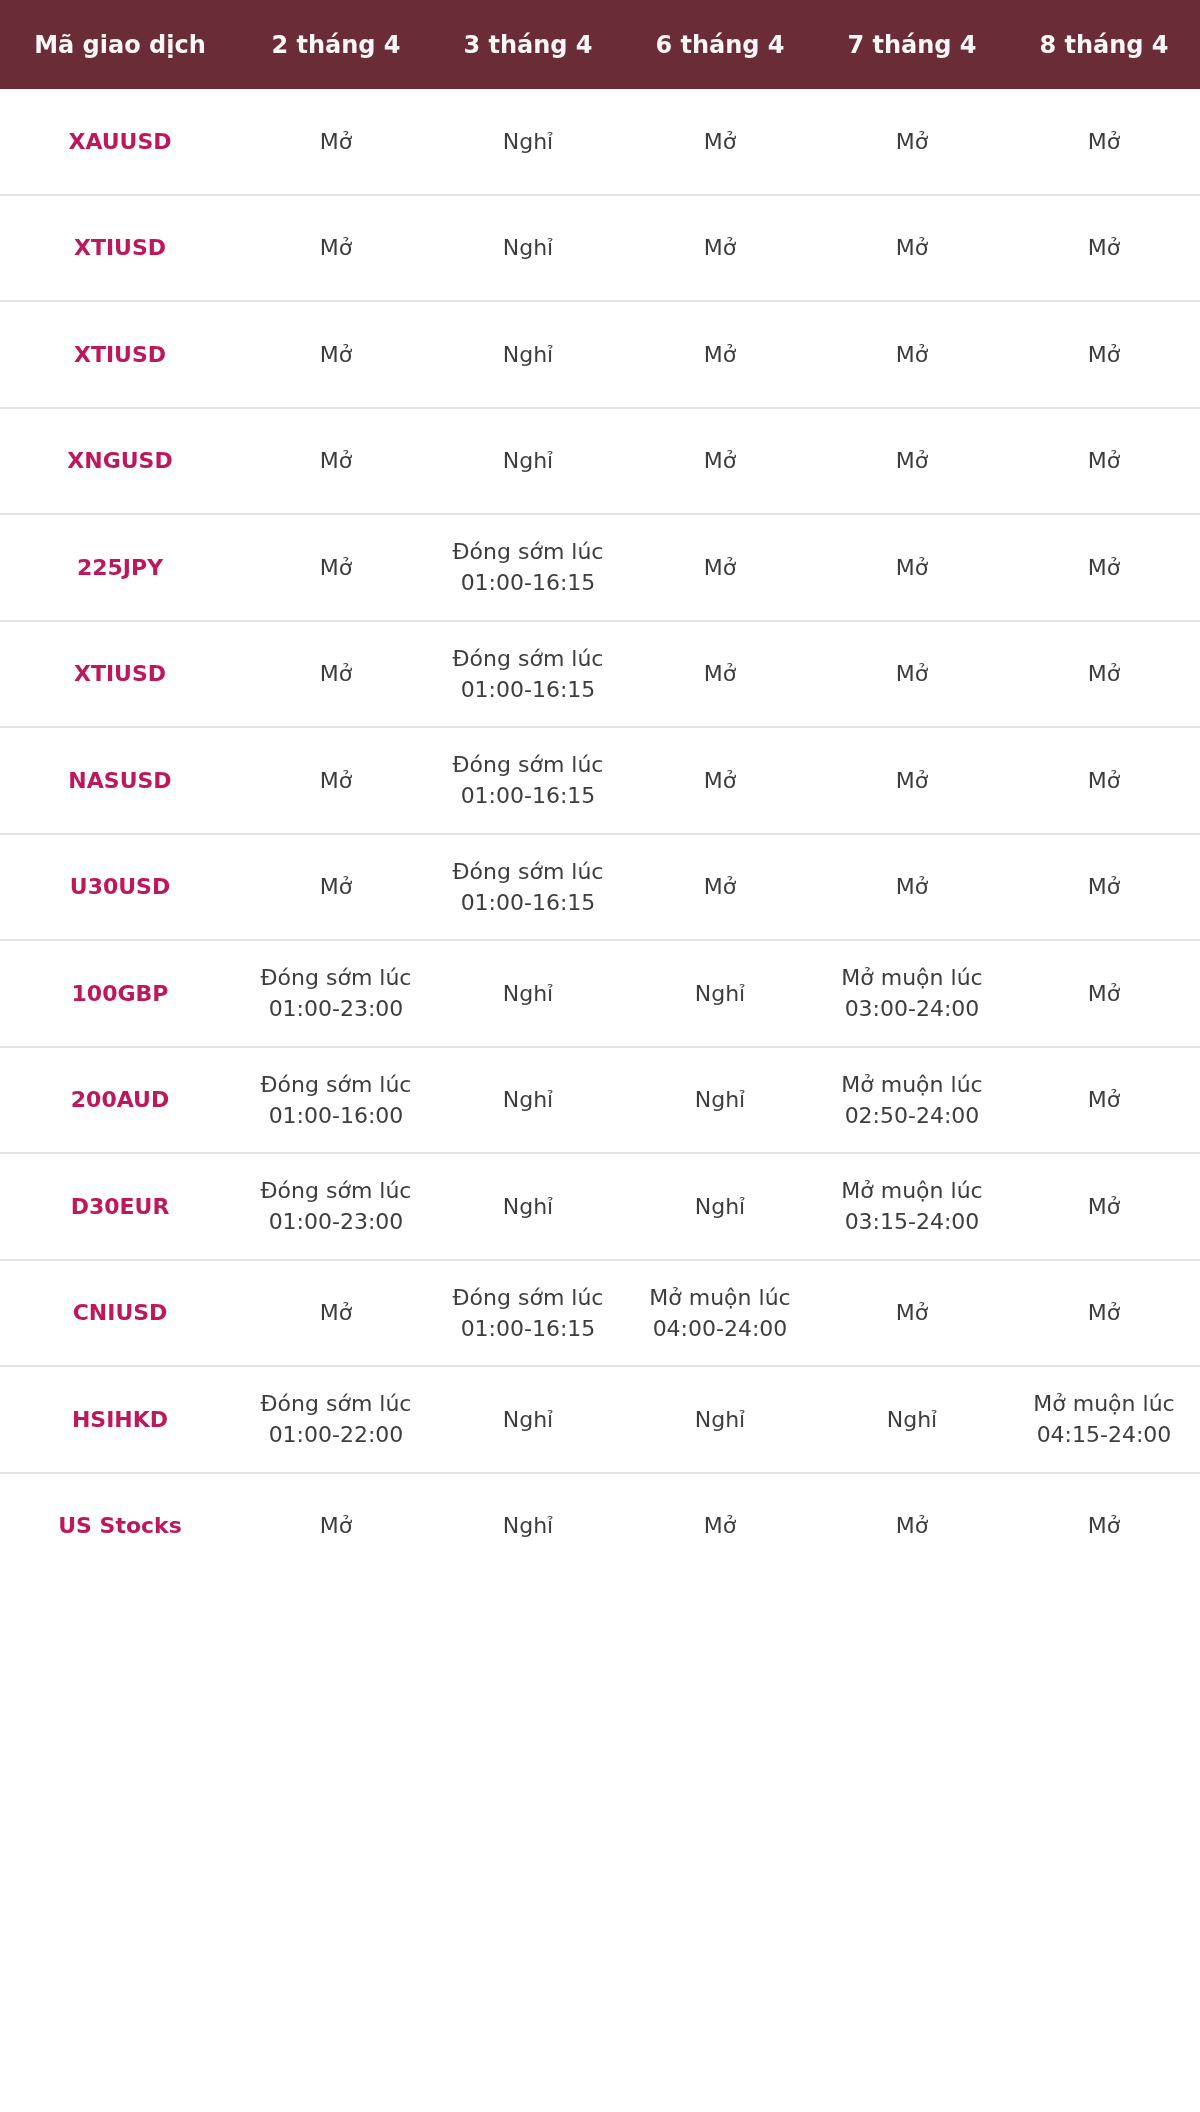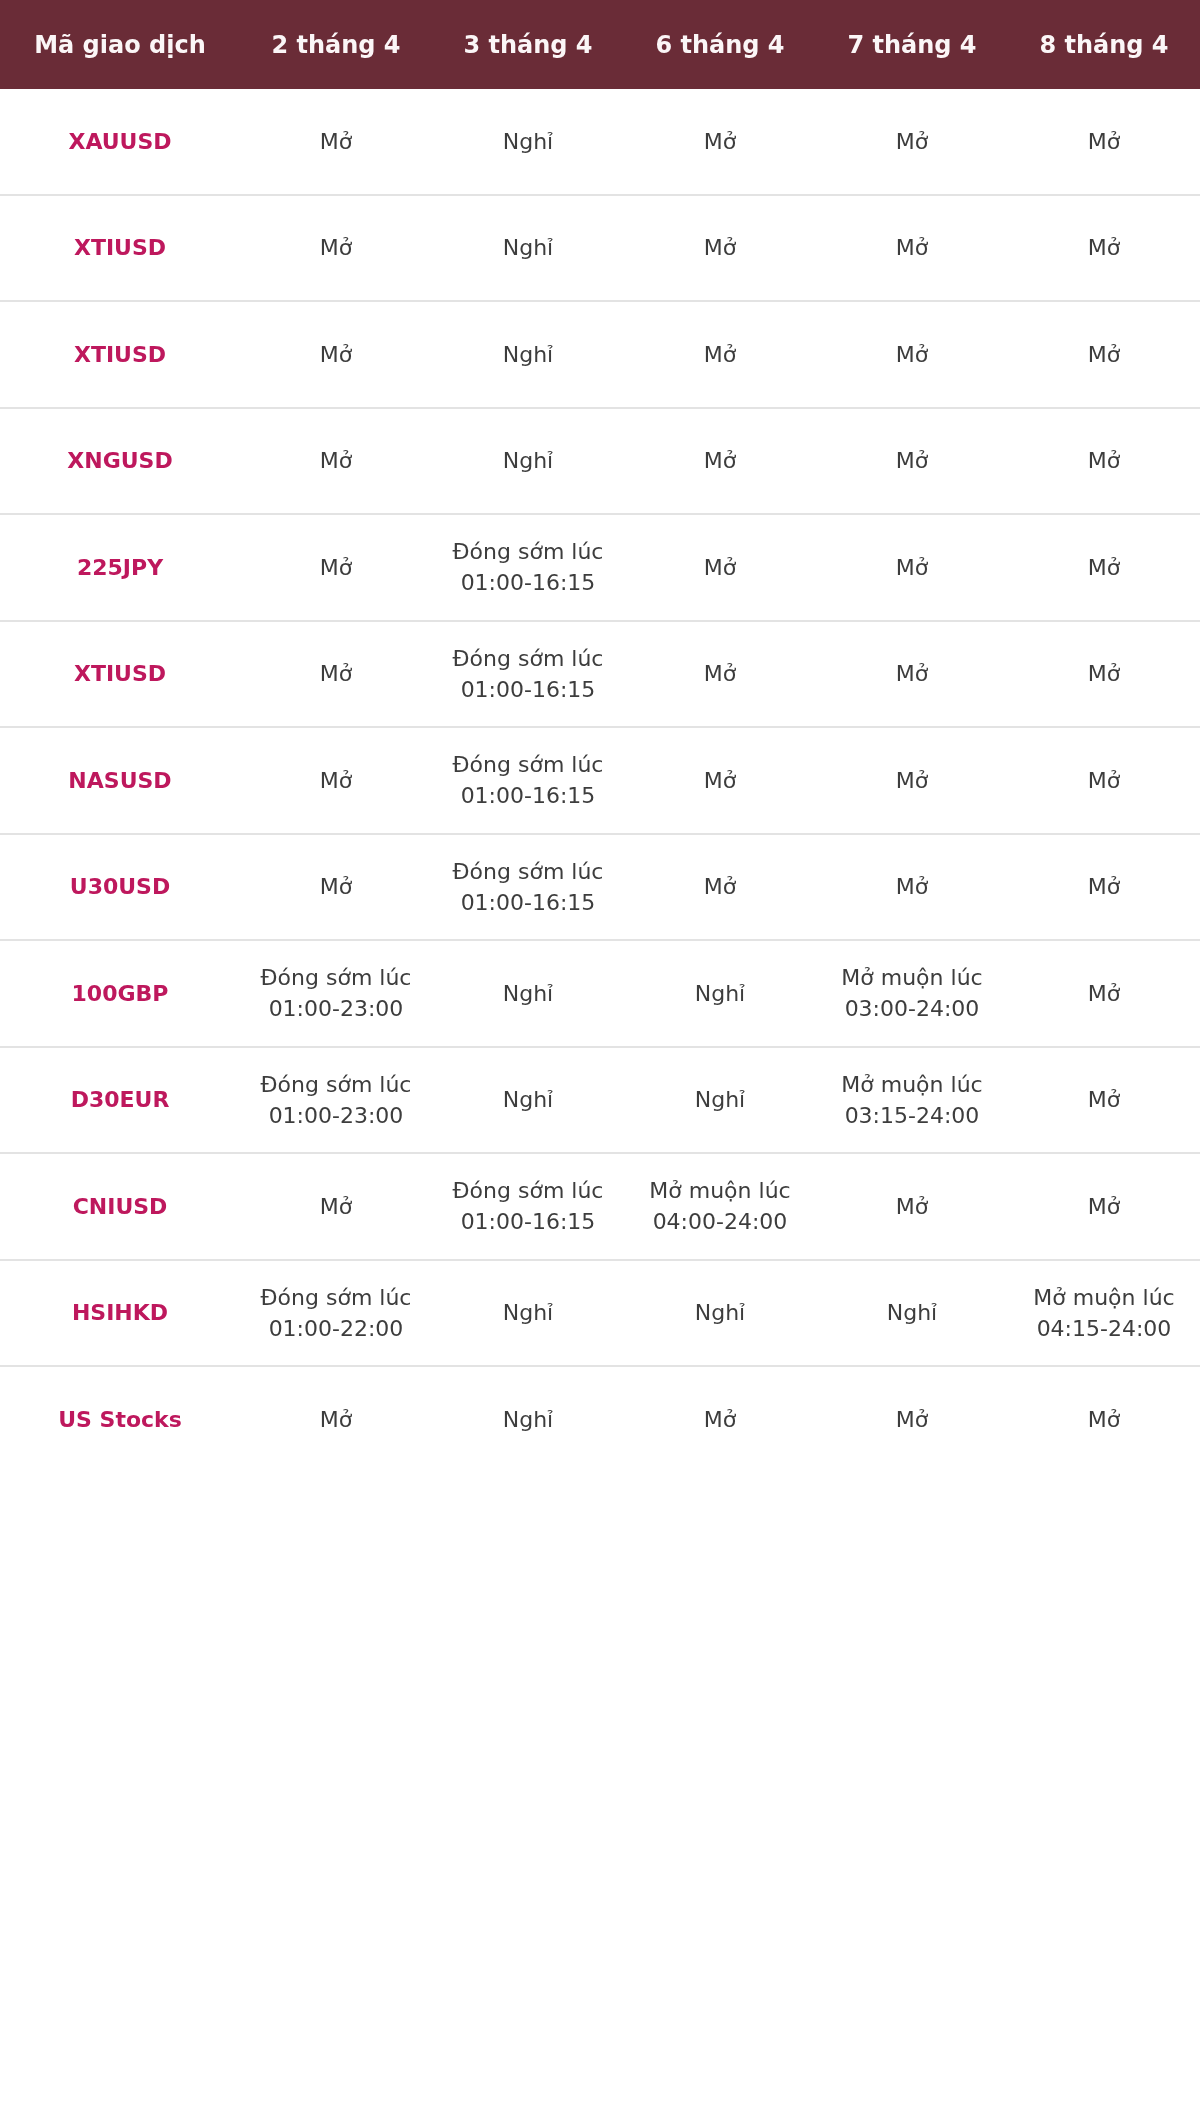--- a/index.html
+++ b/index.html
@@ -147,20 +147,30 @@
           <td class="symbol">100GBP</td>
           <td>Đóng sớm lúc
 01:00-23:00</td>
           <td>Nghỉ</td>
           <td>Nghỉ</td>
           <td>Mở muộn lúc
 03:00-24:00</td>
           <td>Mở</td>
         </tr>
         <tr>
+          <td class="symbol">200AUD</td>
+          <td>Đóng sớm lúc
+01:00-16:00</td>
+          <td>Nghỉ</td>
+          <td>Nghỉ</td>
+          <td>Mở muộn lúc
+02:50-24:00</td>
+          <td>Mở</td>
+        </tr>
+        <tr>
           <td class="symbol">D30EUR</td>
           <td>Đóng sớm lúc
 01:00-23:00</td>
           <td>Nghỉ</td>
           <td>Nghỉ</td>
           <td>Mở muộn lúc
 03:15-24:00</td>
           <td>Mở</td>
         </tr>
         <tr>

